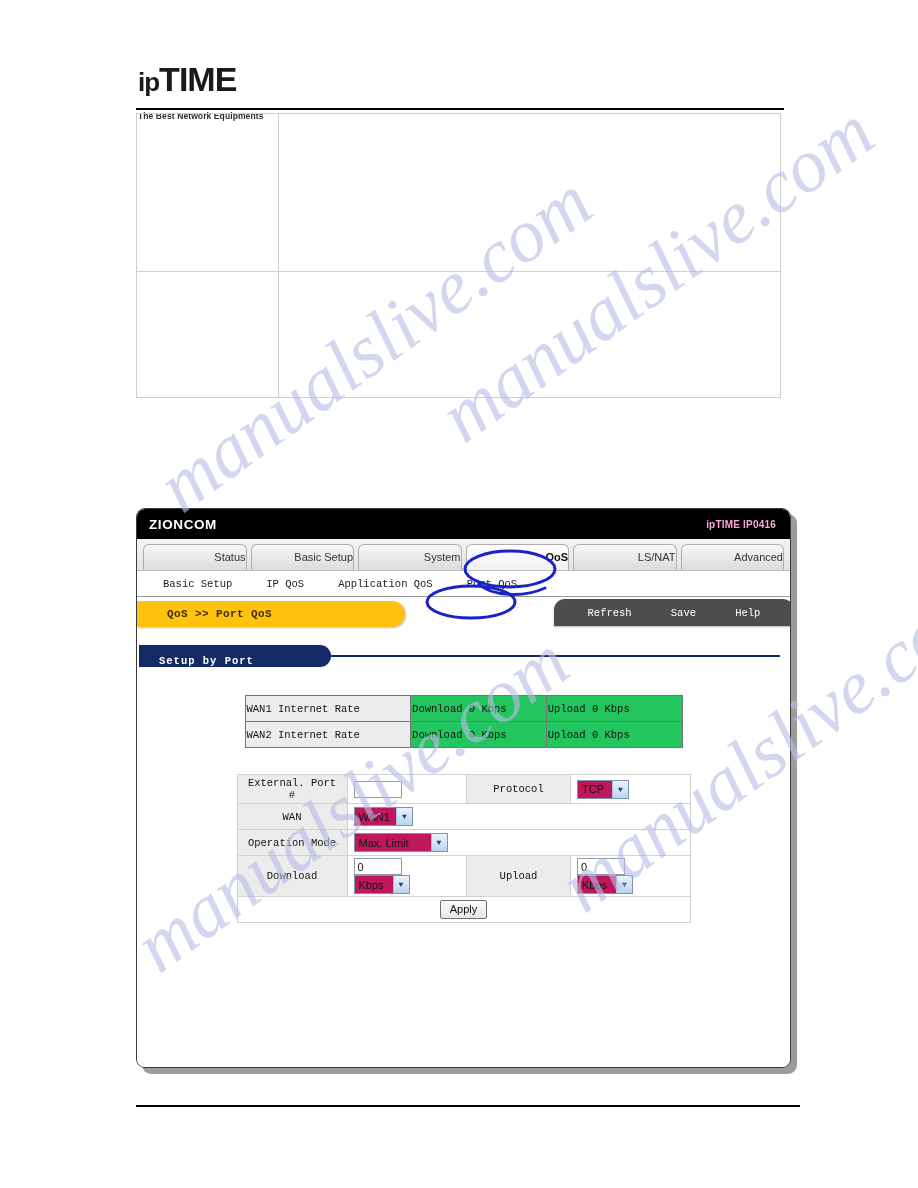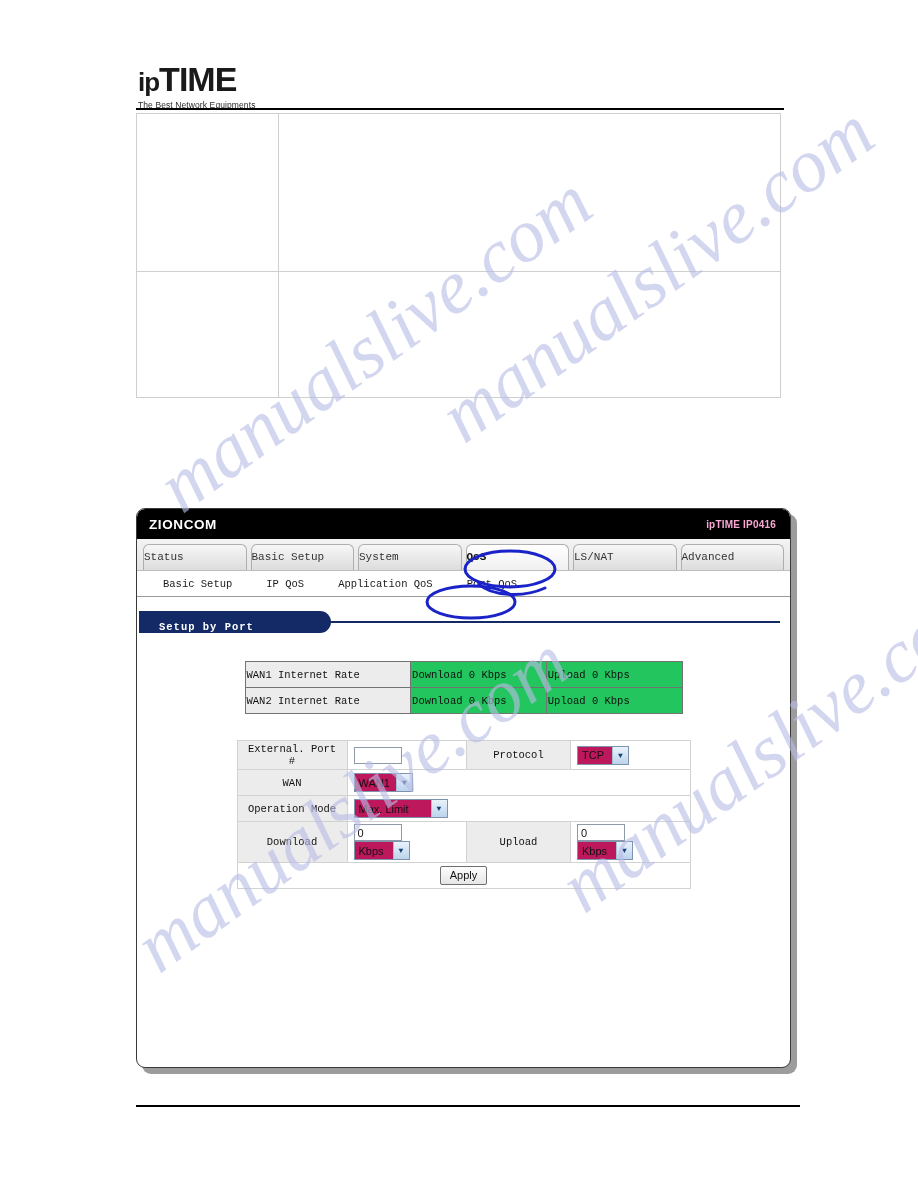--- a/index.html
+++ b/index.html
@@ -54,24 +54,24 @@
     font-family: "Liberation Sans", "DejaVu Sans", sans-serif;
     font-weight: bold;
     font-size: 34px;
     letter-spacing: -1px;
     line-height: 34px;
     color: #1a1a1a;
   }
   .logo-ip { color: #1a1a1a; font-size: 26px; }
   .logo-tag {
     font-family: "Liberation Sans", "DejaVu Sans", sans-serif;
-    font-weight: normal;
+    font-weight: bold;
     font-size: 8.5px;
     color: #2b2b2b;
-    margin-top: 1px;
+    margin-top: 12px;
     letter-spacing: .1px;
   }
 
   .header-rule {
     position: absolute;
     left: 136px; top: 108px;
     width: 648px; height: 0;
     border-top: 2px solid #000;
   }
 
@@ -157,22 +157,22 @@
     border-bottom: 1px solid #bdbdbd;
     display: flex;
     align-items: flex-end;
     padding: 0 6px;
     gap: 4px;
   }
   .tab {
     flex: 1;
     height: 26px;
     line-height: 25px;
-    text-align: left;
-    font-family: Liberation Mono, monospace;
+    text-align: right;
+    font-family: Liberation Sans, sans-serif;
     font-size: 11px;
     color: #333;
     background: linear-gradient(#f7f7f7, #dcdcdc);
     border: 1px solid #aeaeae;
     border-bottom: none;
     border-radius: 6px 6px 0 0;
   }
   .tab.active {
     background: linear-gradient(#ffffff, #f0f0f0);
     font-weight: bold;
@@ -461,20 +461,30 @@
         <div class="tab">Advanced</div>
       </div>
 
       <div class="subnav">
         <div class="subnav-item">Basic Setup</div>
         <div class="subnav-item">IP QoS</div>
         <div class="subnav-item">Application QoS</div>
         <div class="subnav-item">Port QoS</div>
       </div>
 
+      <div class="crumbrow">
+        <div class="crumb">
+          <span class="crumb-text">QoS &gt;&gt; Port QoS</span>
+        </div>
+        <div class="actionbar">
+          <span class="action-link">Refresh</span>
+          <span class="action-link">Save</span>
+          <span class="action-link">Help</span>
+        </div>
+      </div>
 
       <div class="content">
 
         <div class="section-bar">
           <div class="section-pill">
             <span class="section-pill-text">Setup by Port</span>
           </div>
           <div class="section-line"></div>
         </div>
 

